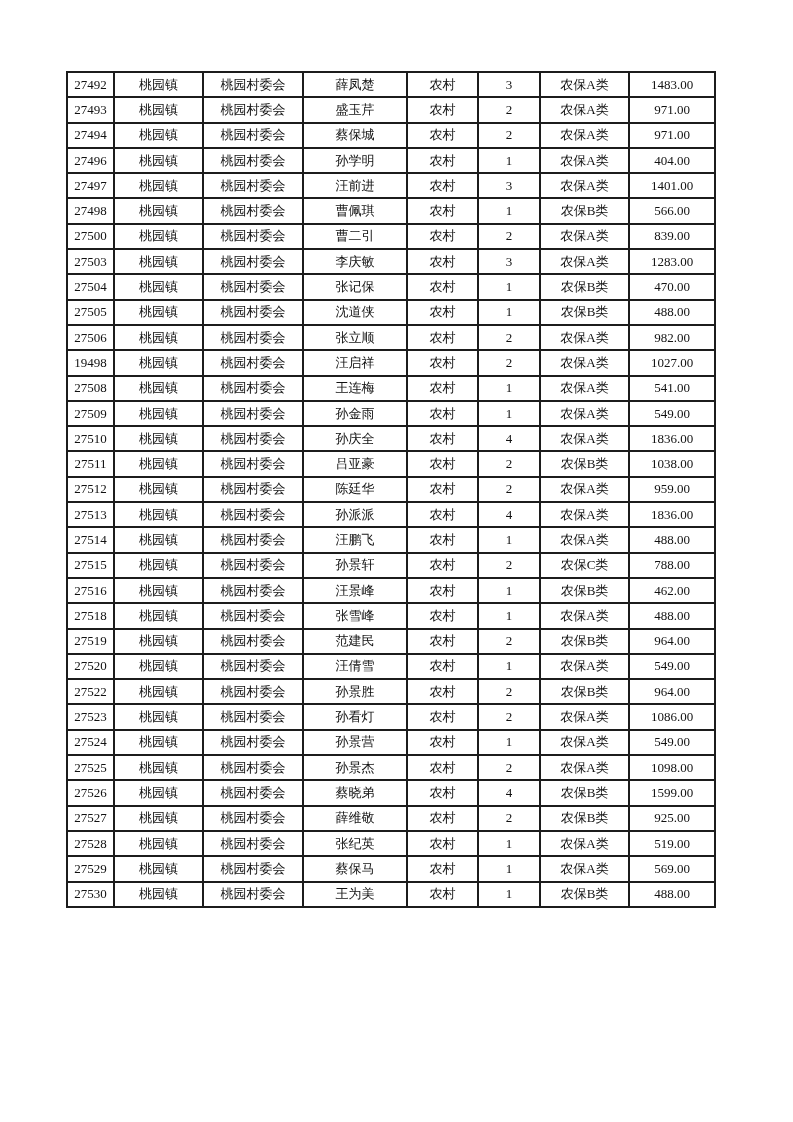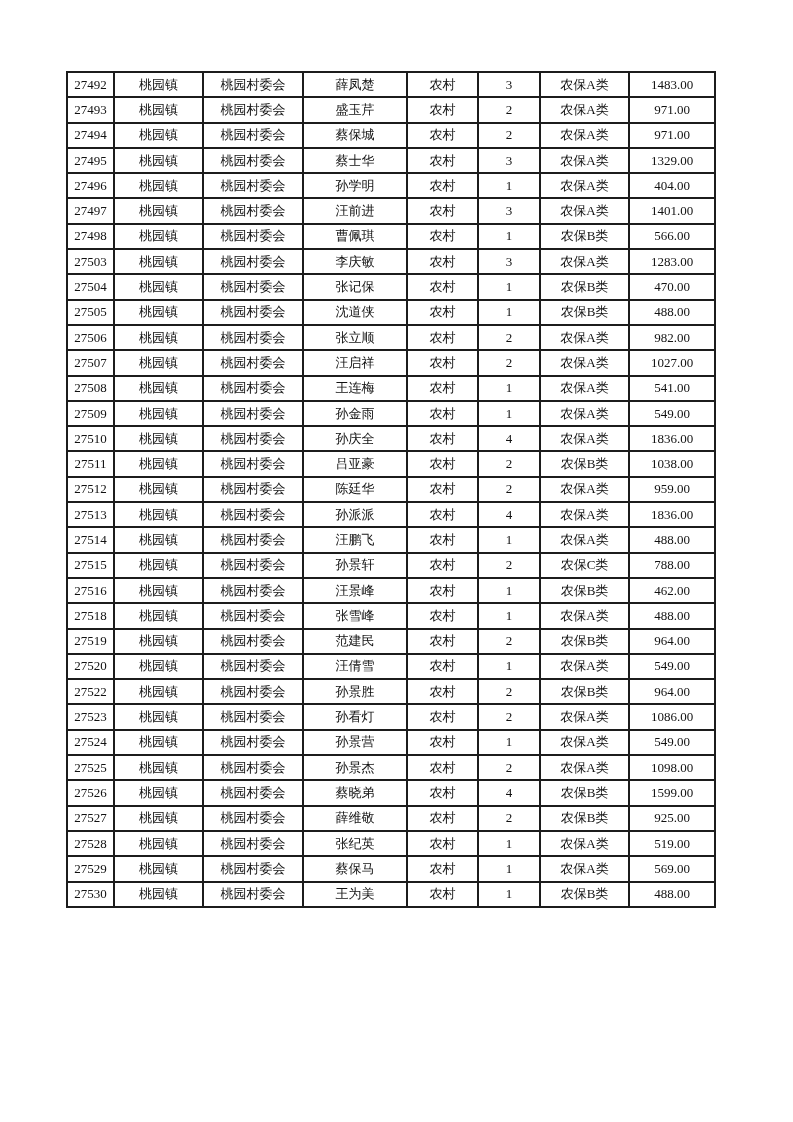--- a/index.html
+++ b/index.html
@@ -86,67 +86,67 @@
           <td>27494</td>
           <td>桃园镇</td>
           <td>桃园村委会</td>
           <td>蔡保城</td>
           <td>农村</td>
           <td>2</td>
           <td>农保A类</td>
           <td>971.00</td>
         </tr>
         <tr>
-          <td>27495</td>
-          <td>桃园镇</td>
-          <td>桃园村委会</td>
-          <td>蔡士华</td>
+          <td>27496</td>
+          <td>桃园镇</td>
+          <td>桃园村委会</td>
+          <td>孙学明</td>
+          <td>农村</td>
+          <td>1</td>
+          <td>农保A类</td>
+          <td>404.00</td>
+        </tr>
+        <tr>
+          <td>27497</td>
+          <td>桃园镇</td>
+          <td>桃园村委会</td>
+          <td>汪前进</td>
           <td>农村</td>
           <td>3</td>
           <td>农保A类</td>
-          <td>1329.00</td>
-        </tr>
-        <tr>
-          <td>27496</td>
-          <td>桃园镇</td>
-          <td>桃园村委会</td>
-          <td>孙学明</td>
-          <td>农村</td>
-          <td>1</td>
-          <td>农保A类</td>
-          <td>404.00</td>
-        </tr>
-        <tr>
-          <td>27497</td>
-          <td>桃园镇</td>
-          <td>桃园村委会</td>
-          <td>汪前进</td>
+          <td>1401.00</td>
+        </tr>
+        <tr>
+          <td>27498</td>
+          <td>桃园镇</td>
+          <td>桃园村委会</td>
+          <td>曹佩琪</td>
+          <td>农村</td>
+          <td>1</td>
+          <td>农保B类</td>
+          <td>566.00</td>
+        </tr>
+        <tr>
+          <td>27500</td>
+          <td>桃园镇</td>
+          <td>桃园村委会</td>
+          <td>曹二引</td>
+          <td>农村</td>
+          <td>2</td>
+          <td>农保A类</td>
+          <td>839.00</td>
+        </tr>
+        <tr>
+          <td>27503</td>
+          <td>桃园镇</td>
+          <td>桃园村委会</td>
+          <td>李庆敏</td>
           <td>农村</td>
           <td>3</td>
           <td>农保A类</td>
-          <td>1401.00</td>
-        </tr>
-        <tr>
-          <td>27498</td>
-          <td>桃园镇</td>
-          <td>桃园村委会</td>
-          <td>曹佩琪</td>
-          <td>农村</td>
-          <td>1</td>
-          <td>农保B类</td>
-          <td>566.00</td>
-        </tr>
-        <tr>
-          <td>27503</td>
-          <td>桃园镇</td>
-          <td>桃园村委会</td>
-          <td>李庆敏</td>
-          <td>农村</td>
-          <td>3</td>
-          <td>农保A类</td>
           <td>1283.00</td>
         </tr>
         <tr>
           <td>27504</td>
           <td>桃园镇</td>
           <td>桃园村委会</td>
           <td>张记保</td>
           <td>农村</td>
           <td>1</td>
           <td>农保B类</td>
@@ -166,21 +166,21 @@
           <td>27506</td>
           <td>桃园镇</td>
           <td>桃园村委会</td>
           <td>张立顺</td>
           <td>农村</td>
           <td>2</td>
           <td>农保A类</td>
           <td>982.00</td>
         </tr>
         <tr>
-          <td>27507</td>
+          <td>19498</td>
           <td>桃园镇</td>
           <td>桃园村委会</td>
           <td>汪启祥</td>
           <td>农村</td>
           <td>2</td>
           <td>农保A类</td>
           <td>1027.00</td>
         </tr>
         <tr>
           <td>27508</td>

